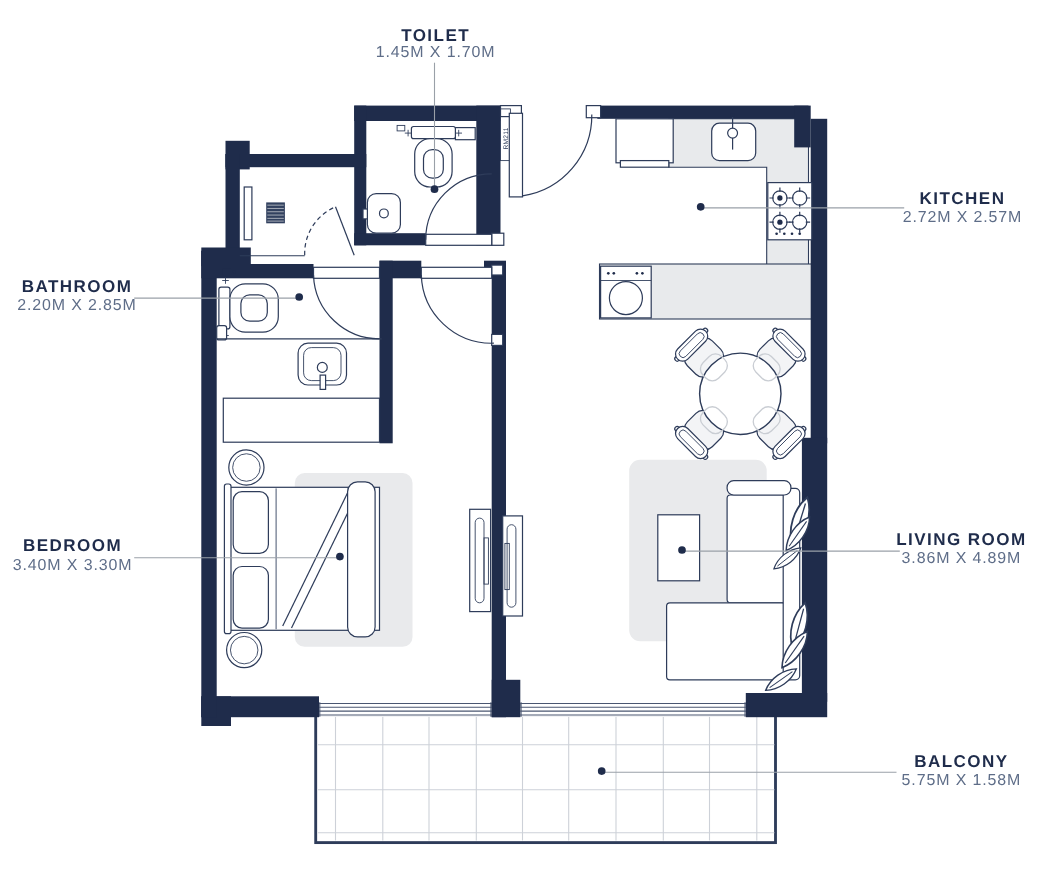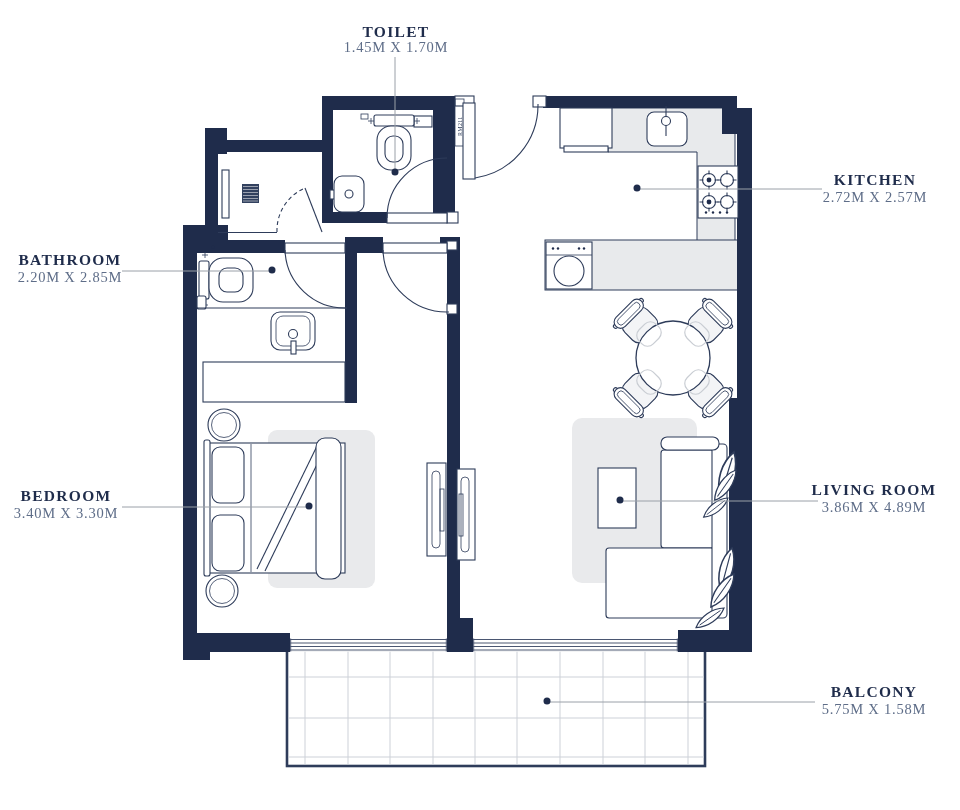--- a/index.html
+++ b/index.html
@@ -1,17 +1,17 @@
 <!DOCTYPE html>
 <html><head>
 <meta charset="utf-8">
 <style>
   html,body{margin:0;padding:0;background:#fff;}
   .stage{position:relative;width:960px;height:810px;background:#fff;overflow:hidden;
-         font-family:Liberation Serif, serif;}
+         font-family:Liberation Sans, sans-serif;}
   .w{fill:#1f2c4b;}
   .ln{fill:none;stroke:#2e3c5a;stroke-width:1.1;}
   .ln2{fill:none;stroke:#2e3c5a;stroke-width:0.8;}
   .fx{fill:#fff;stroke:#2e3c5a;stroke-width:1.1;}
   .fxl{fill:#fff;stroke:#2e3c5a;stroke-width:1.3;}
   .cn{fill:#e8eaec;stroke:#2e3c5a;stroke-width:1;}
   .rug{fill:#e9eaec;}
   .seat{fill:#f3f4f6;stroke:#2e3c5a;stroke-width:1.1;}
   .gl{stroke:#cdd1d8;stroke-width:1;}
   .gray{fill:none;stroke:#c9cdd3;stroke-width:1.2;}

